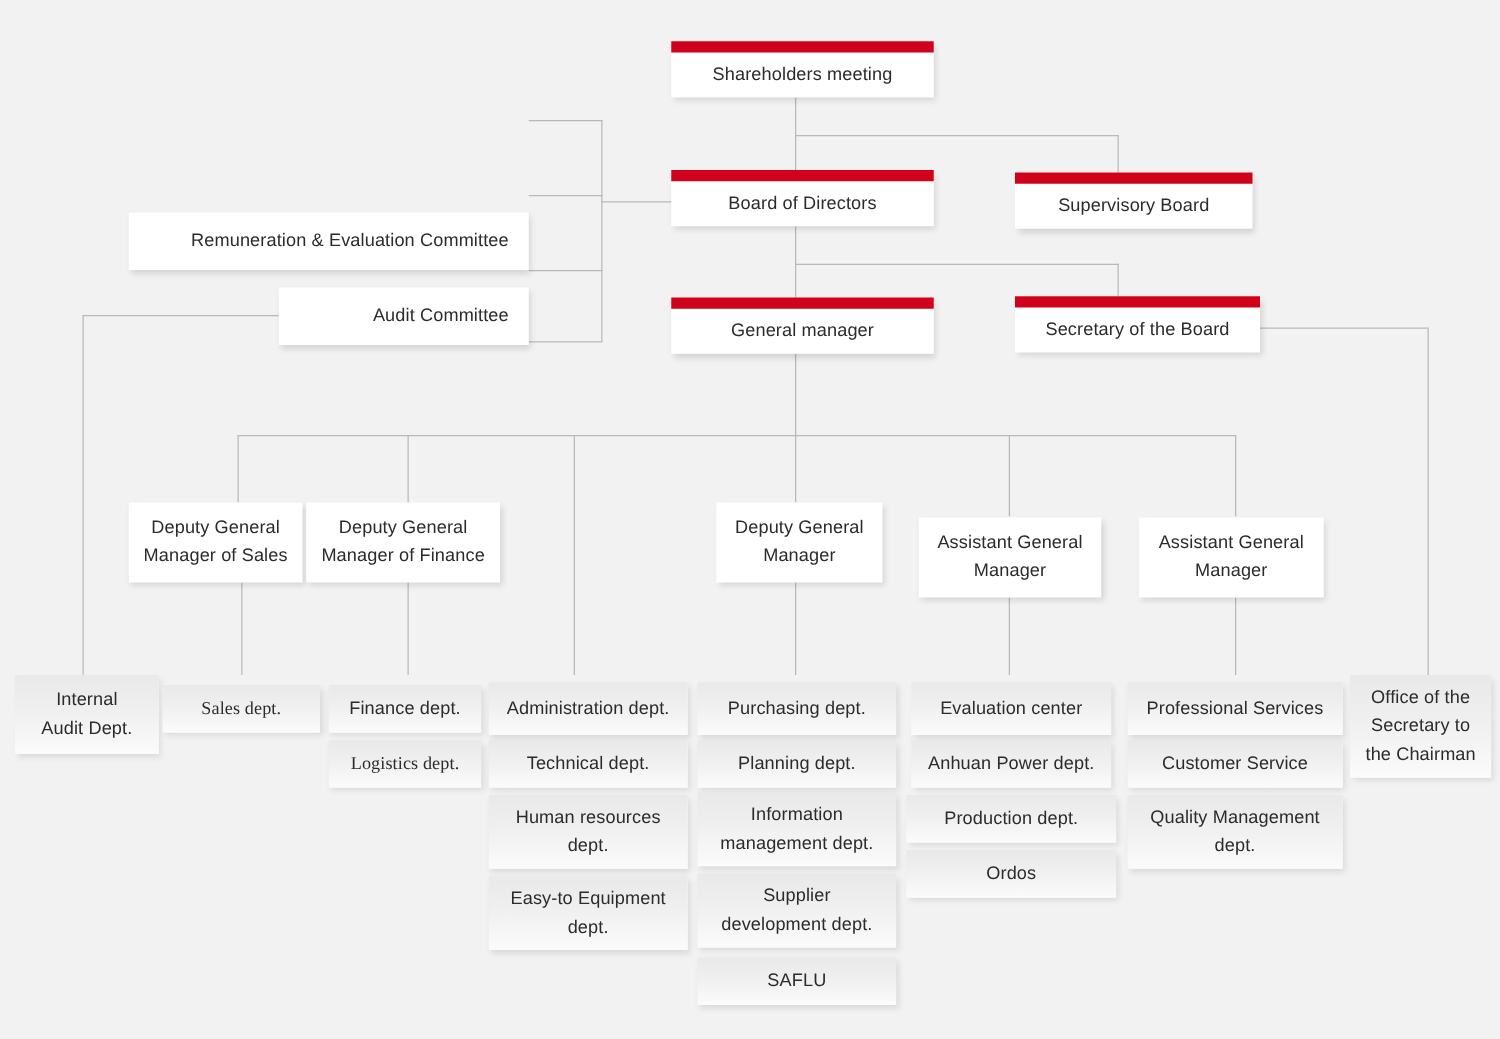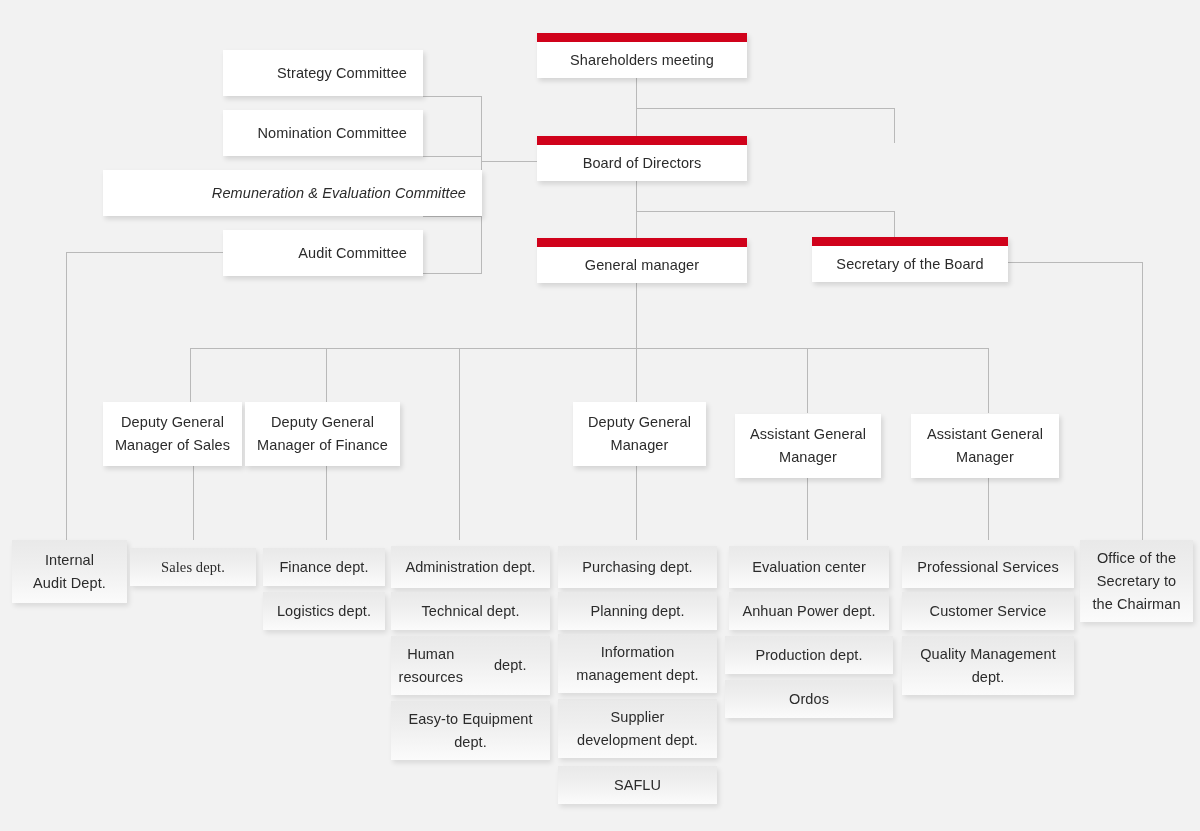--- a/index.html
+++ b/index.html
@@ -116,36 +116,33 @@
   <div class="ln v" style="left:988px; top:478px; height:62px;"></div>
 
   <div class="node exec" style="left:537px; top:33px; width:210px; height:45px;">
     <span>Shareholders meeting</span>
   </div>
 
   <div class="node exec" style="left:537px; top:136px; width:210px; height:45px;">
     <span>Board of Directors</span>
   </div>
 
+  <div class="node exec" style="left:812px; top:138px; width:190px; height:45px;">
+    <span>Supervisory Board</span>
+  </div>
 
   <div class="node exec" style="left:537px; top:238px; width:210px; height:45px;">
     <span>General manager</span>
   </div>
 
   <div class="node exec" style="left:812px; top:237px; width:196px; height:45px;">
     <span>Secretary of the Board</span>
   </div>
 
-  <div class="node cmte" style="left:223px; top:50px; width:200px; height:46px;">
-    <span style="width:auto;">Strategy Committee</span>
-  </div>
-  <div class="node cmte" style="left:223px; top:110px; width:200px; height:46px;">
-    <span style="width:auto;">Nomination Committee</span>
-  </div>
-  <div class="node cmte" style="left:103px; top:170px; width:379px; height:46px;font-style:italic;">
+  <div class="node cmte" style="left:103px; top:170px; width:320px; height:46px;">
     <span style="width:auto;">Remuneration &amp; Evaluation Committee</span>
   </div>
   <div class="node cmte" style="left:223px; top:230px; width:200px; height:46px;">
     <span style="width:auto;">Audit Committee</span>
   </div>
 
   <div class="node mgr two-line" style="left:103px; top:402px; width:139px; height:64px; flex-direction:column; justify-content:center;">
     <span>Deputy General</span>
     <span>Manager of Sales</span>
   </div>
@@ -181,31 +178,31 @@
     <span>the Chairman</span>
   </div>
 
   <div class="node dept" style="left:130px; top:548px; width:126px; height:38px;font-family:Liberation Serif, serif;">
     <span>Sales dept.</span>
   </div>
 
   <div class="node dept" style="left:263px; top:548px; width:122px; height:38px;">
     <span>Finance dept.</span>
   </div>
-  <div class="node dept" style="left:263px; top:592px; width:122px; height:38px;">
+  <div class="node dept" style="left:263px; top:592px; width:122px; height:38px;font-family:Liberation Serif, serif;">
     <span>Logistics dept.</span>
   </div>
 
   <div class="node dept" style="left:391px; top:546px; width:159px; height:42px;">
     <span>Administration dept.</span>
   </div>
   <div class="node dept" style="left:391px; top:592px; width:159px; height:38px;">
     <span>Technical dept.</span>
   </div>
-  <div class="node dept two-line" style="left:391px; top:636px; width:159px; height:59px; flex-direction:row; justify-content:center;">
+  <div class="node dept two-line" style="left:391px; top:636px; width:159px; height:59px; flex-direction:column; justify-content:center;">
     <span>Human resources</span>
     <span>dept.</span>
   </div>
   <div class="node dept two-line" style="left:391px; top:701px; width:159px; height:59px; flex-direction:column; justify-content:center;align-items:flex-end;">
     <span>Easy-to Equipment</span>
     <span>dept.</span>
   </div>
 
   <div class="node dept" style="left:558px; top:546px; width:159px; height:42px;">
     <span>Purchasing dept.</span>

